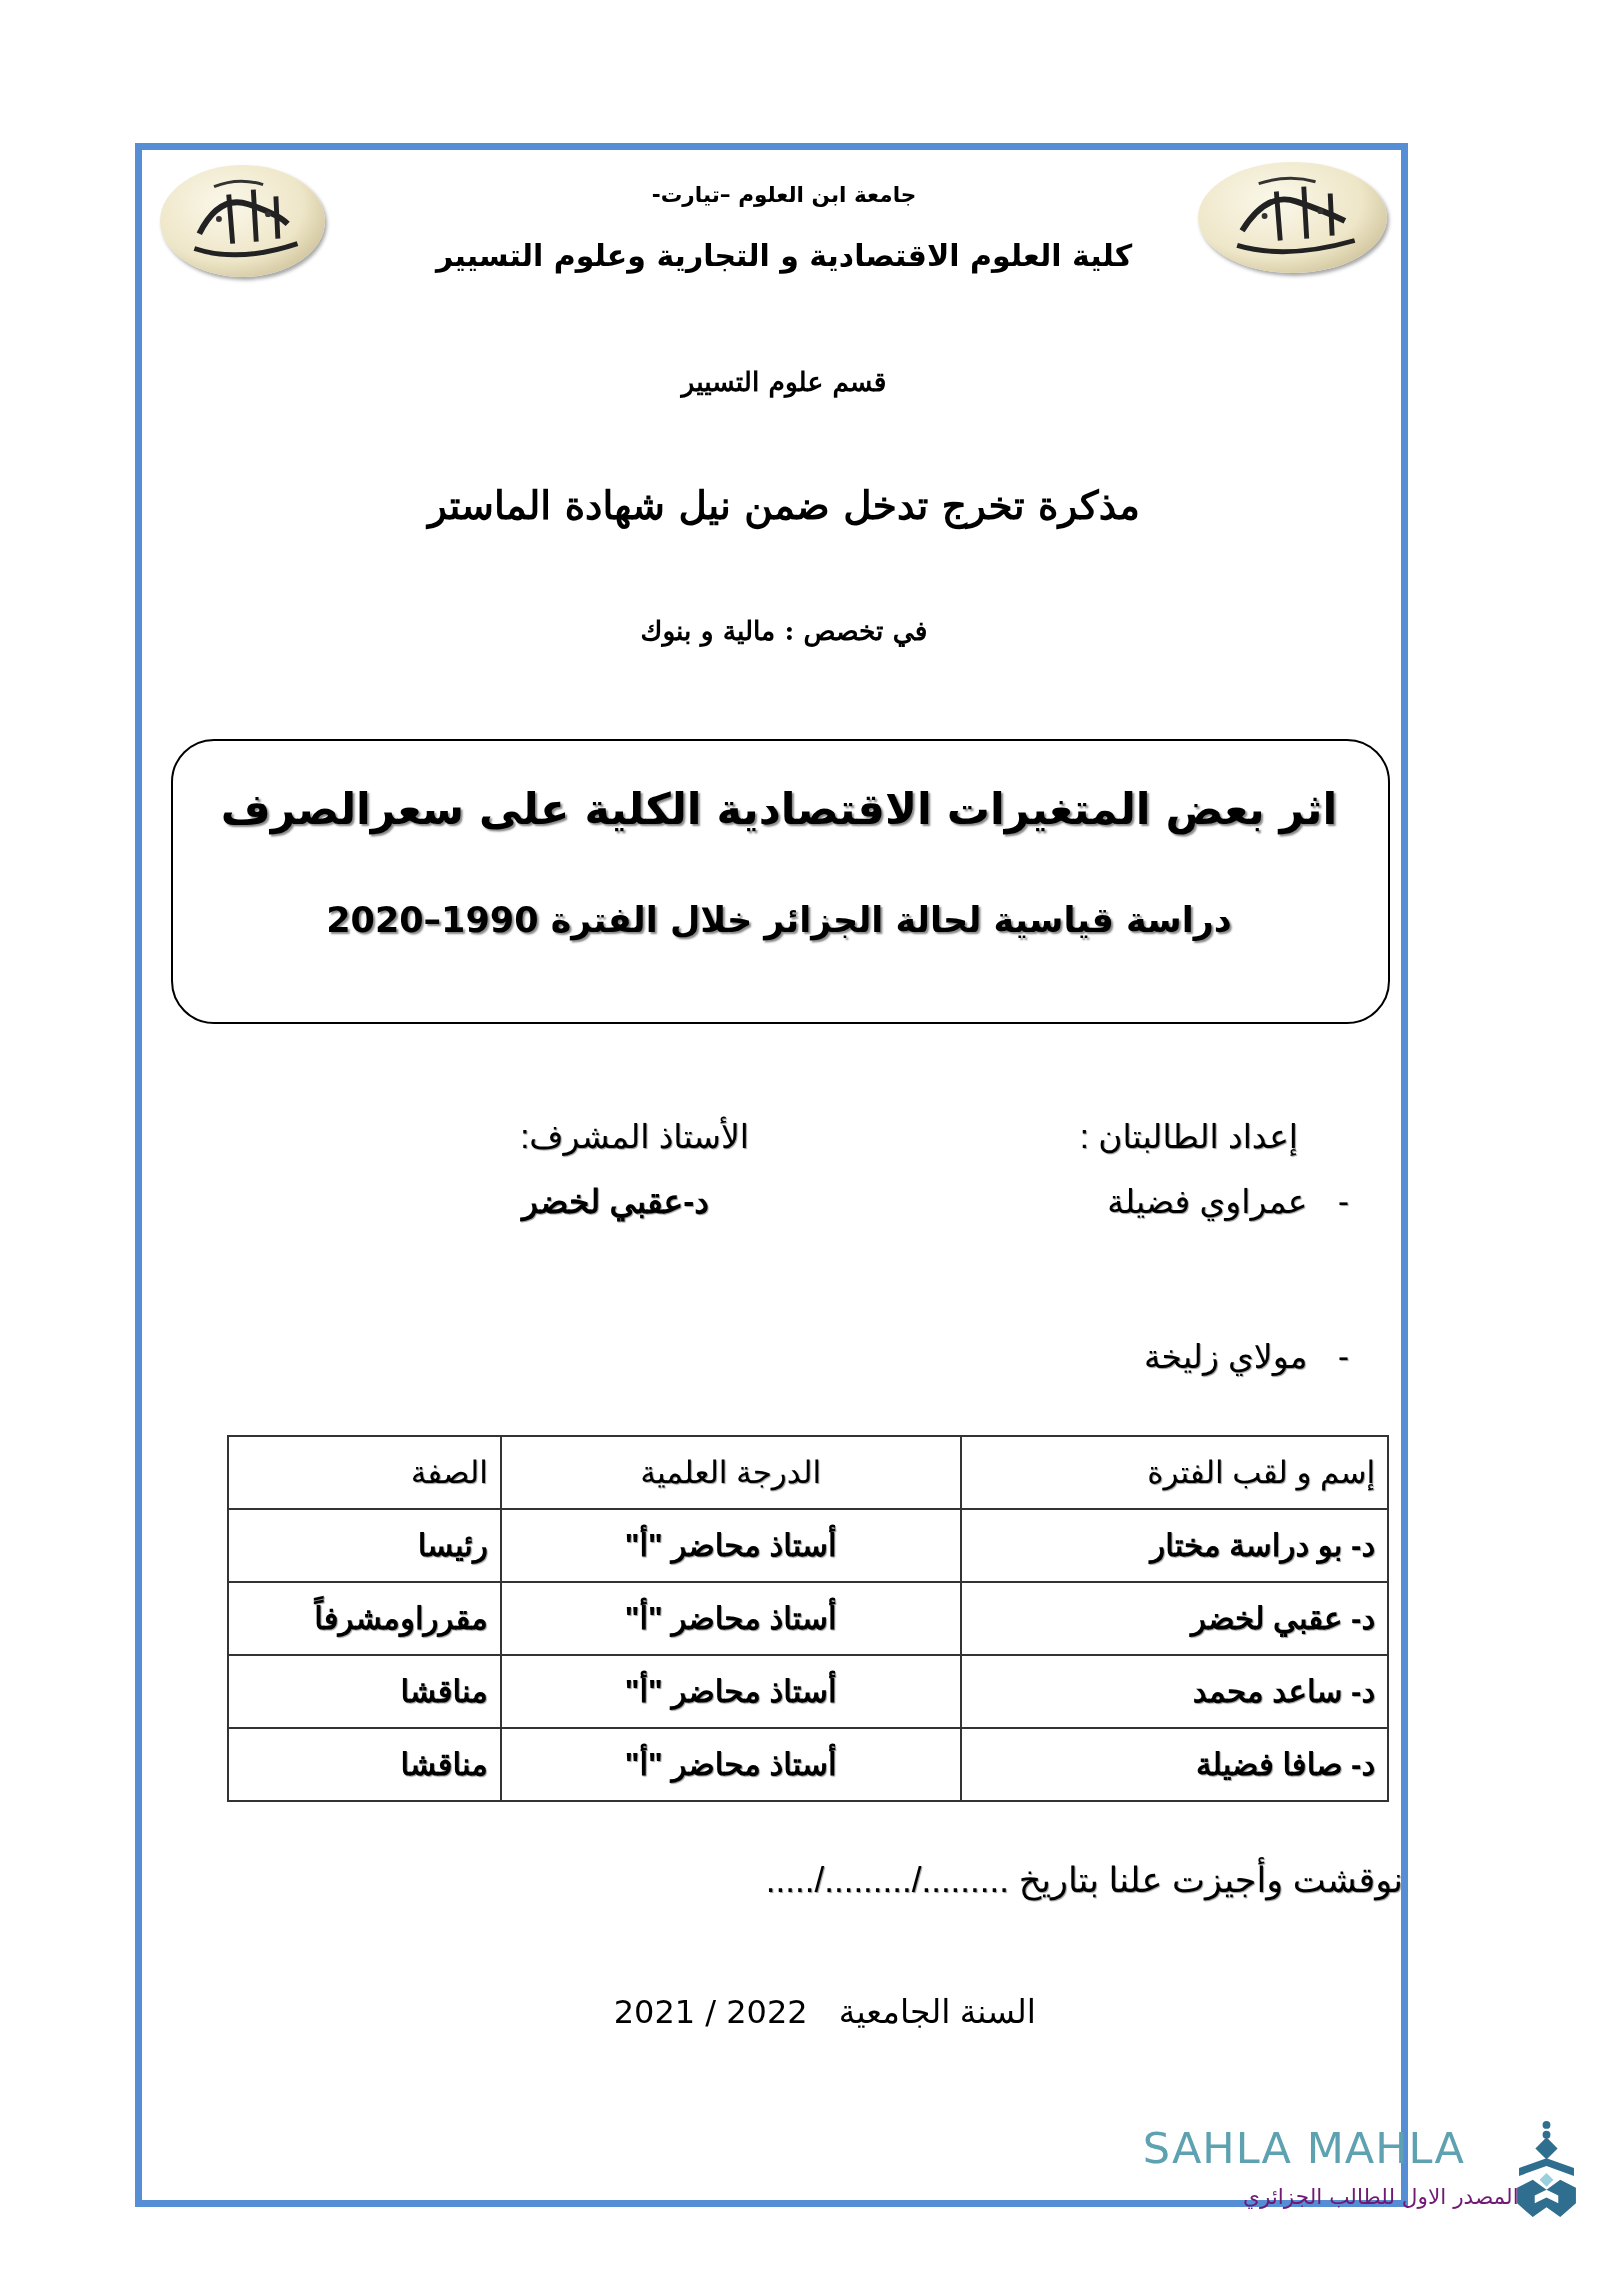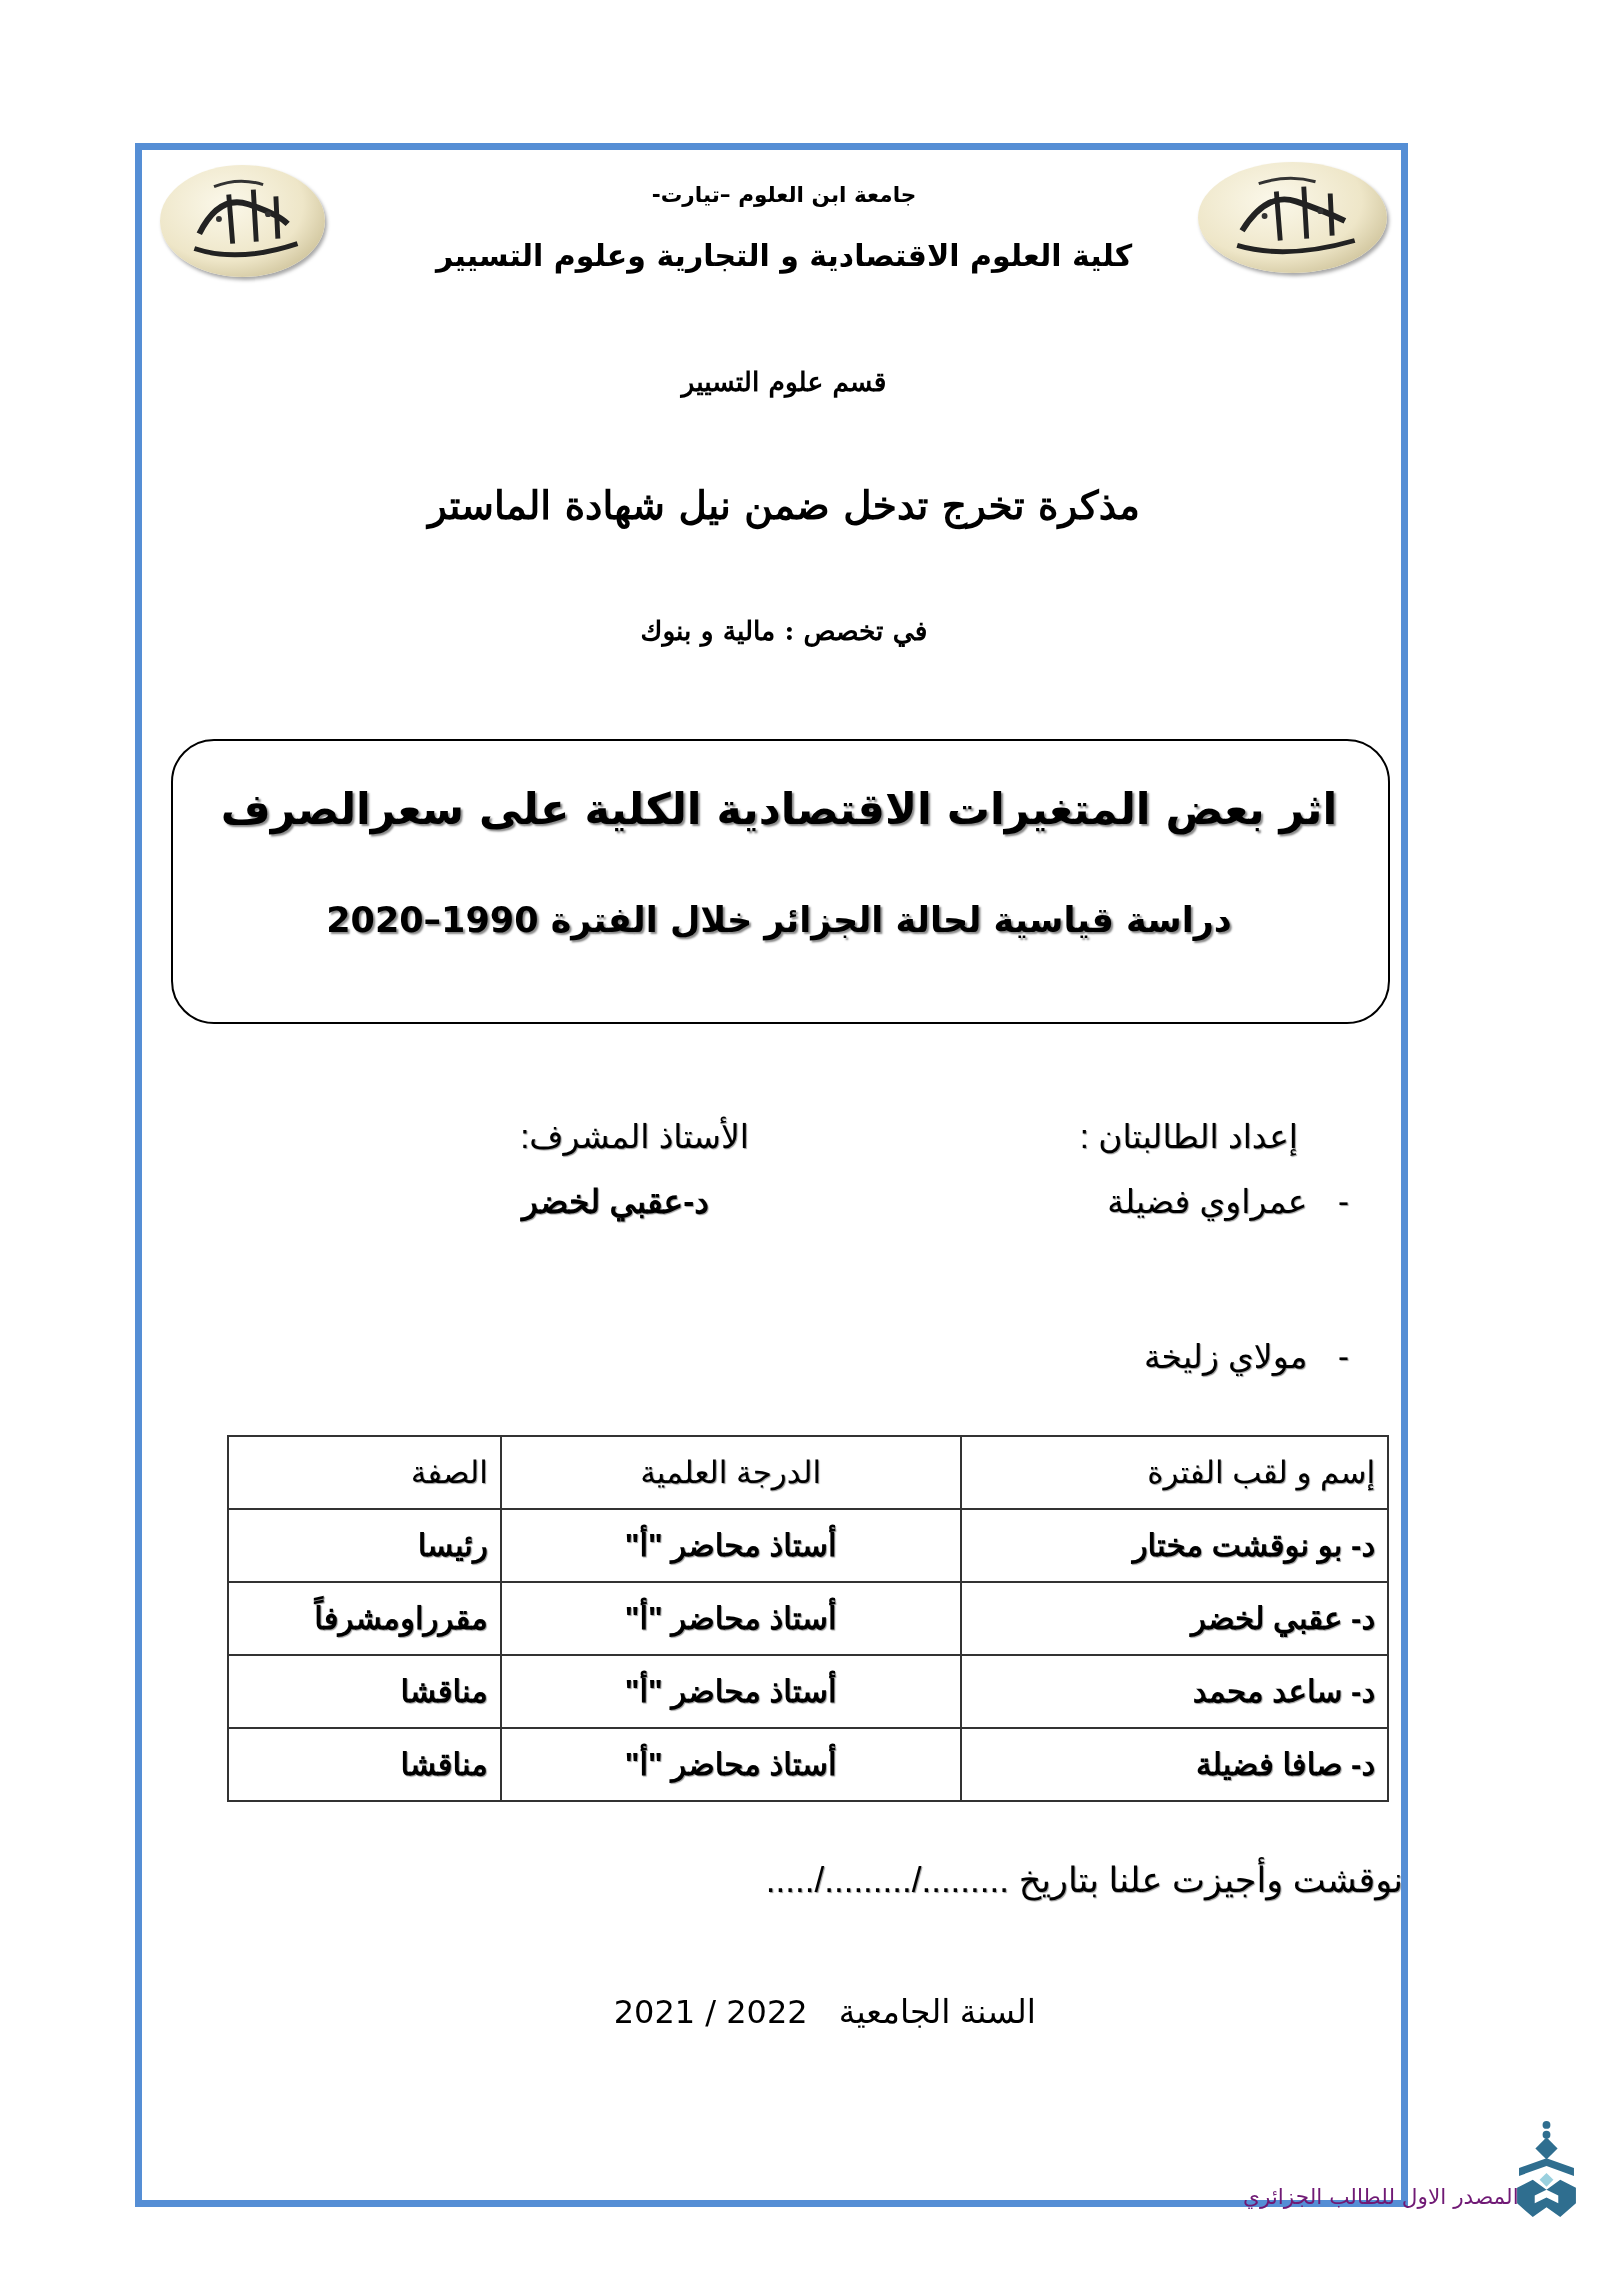--- a/index.html
+++ b/index.html
@@ -107,21 +107,21 @@
 <div class="abs rtl supervisor-name">د-عقبي لخضر</div>
 
 <table class="jury">
   <tbody>
       <tr class="head">
     <td class="c-name">إسم و لقب الفترة</td>
     <td class="c-grade">الدرجة العلمية</td>
     <td class="c-role">الصفة</td>
   </tr>
   <tr class="body">
-    <td class="c-name">د-  بو نوقشت مختار</td>
+    <td class="c-name">د-  بو دراسة مختار</td>
     <td class="c-grade">أستاذ محاضر "أ"</td>
     <td class="c-role">رئيسا</td>
   </tr>
   <tr class="body">
     <td class="c-name">د-  عقبي لخضر</td>
     <td class="c-grade">أستاذ محاضر "أ"</td>
     <td class="c-role">مقرراومشرفاً</td>
   </tr>
   <tr class="body">
     <td class="c-name">د-  ساعد محمد</td>
@@ -135,20 +135,21 @@
   </tr>
 </tbody>
   </table>
 
 <div class="abs rtl discussed">نوقشت وأجيزت علنا بتاريخ ........./........./.....</div>
 <div class="abs year">
   <span>السنة الجامعية</span><span class="num" style="direction:ltr; unicode-bidi:isolate;">2021 / 2022</span>
 </div>
 
 <div class="abs watermark">
+  <div class="wm-brand">SAHLA MAHLA</div>
   <div class="wm-tag">المصدر الاول للطالب الجزائري</div>
   <svg class="wm-logo" viewBox="0 0 68 105">
     <circle cx="34" cy="6" r="4" fill="#2f6e8f"></circle>
     <circle cx="34" cy="16" r="4" fill="#2f6e8f"></circle>
     <rect x="26" y="22" width="16" height="16" transform="rotate(45 34 30)" fill="#2f6e8f"></rect>
     <path d="M6 50 L34 40 L62 50 L62 58 L34 48 L6 58 Z" fill="#2f6e8f"></path>
     <rect x="29" y="57" width="10" height="10" transform="rotate(45 34 62)" fill="#9ad0de"></rect>
     <path d="M4 70 L20 62 L34 72 L48 62 L64 70 L64 86 L48 100 L34 90 L20 100 L4 86 Z" fill="#2f6e8f"></path>
     <path d="M22 78 L34 72 L46 78 L46 86 L34 80 L22 86 Z" fill="#ffffff"></path>
   </svg>

